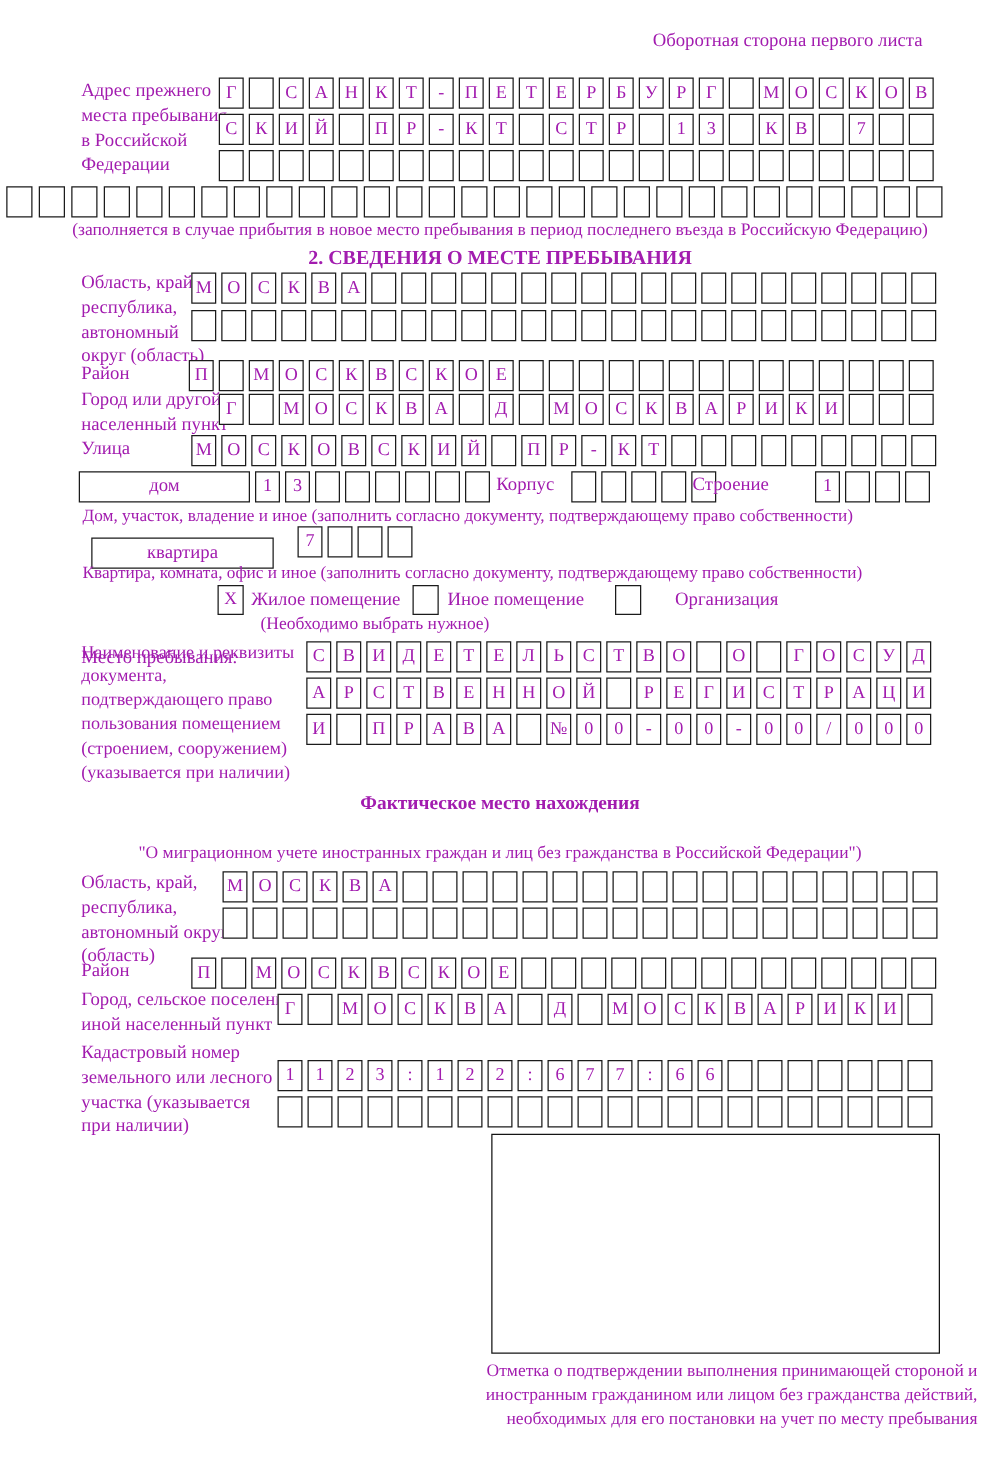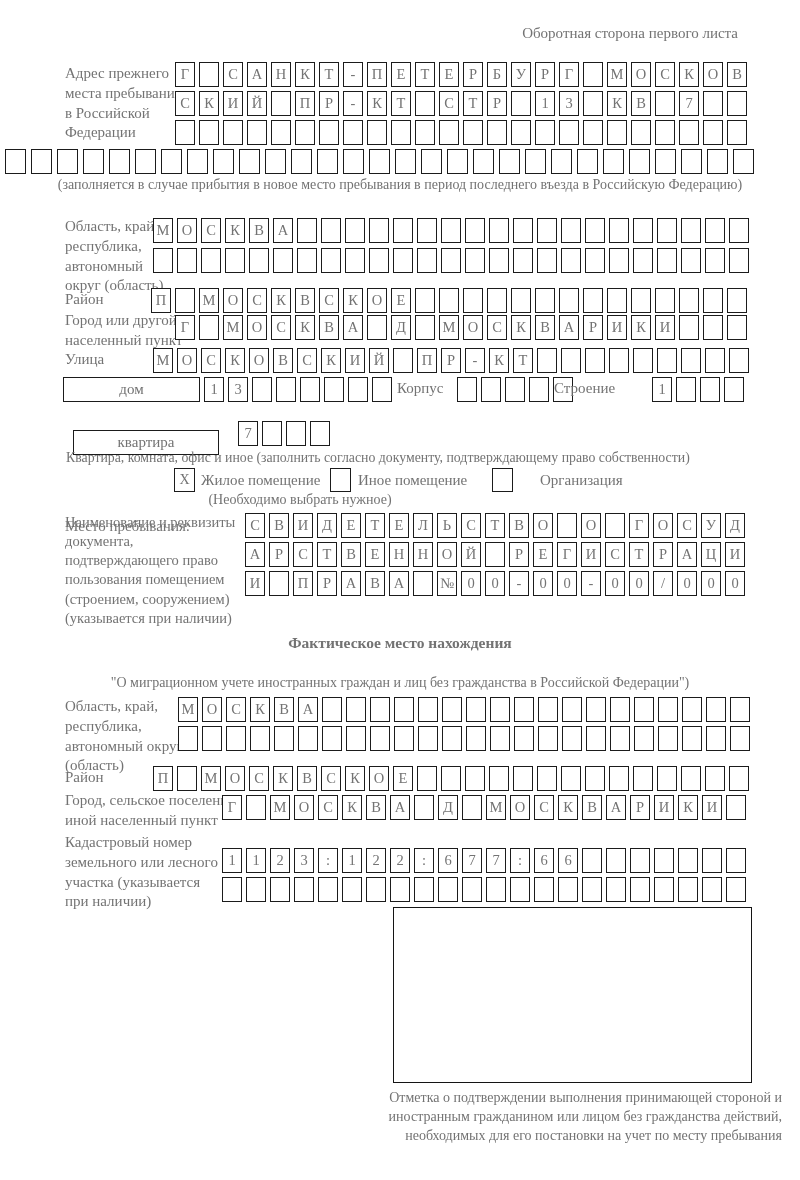--- a/index.html
+++ b/index.html
@@ -1,17 +1,17 @@
 <!DOCTYPE html>
 <html><head>
 <meta charset="utf-8">
 <style>
   html,body{margin:0;padding:0;background:#fff;}
   .page{position:relative;width:800px;height:1180px;background:#fff;overflow:hidden;
-        font-family:"Liberation Serif","DejaVu Serif",serif;color:#737373;}
+        font-family:"Liberation Serif","DejaVu Serif",serif;color:#a21caf;}
   .lbl{position:absolute;font-size:15px;line-height:1.32;}
   .cap{position:absolute;font-size:14px;}
   .capsm{position:absolute;font-size:13.8px;}
   .center{left:0;width:100%;text-align:center;}
   .bold{font-weight:bold;}
   .cellrow{position:absolute;display:flex;gap:4px;}
   .cellrow.p26{gap:5px;}
   .cell{width:20px;height:25px;box-sizing:border-box;border:1.6px solid #1b1b1b;background:#fff;
         display:flex;align-items:center;justify-content:center;font-size:14.5px;font-family:inherit;}
   .p26 .cell{width:21px;}
@@ -134,20 +134,21 @@
       <div class="cell"></div>
       <div class="cell"></div>
       <div class="cell"></div>
       <div class="cell"></div>
       <div class="cell"></div>
       <div class="cell"></div>
       <div class="cell"></div>
     </div>
   <div class="cap center" style="top:177px;">(заполняется в случае прибытия в новое место пребывания в период последнего въезда в Российскую Федерацию)</div>
 
+  <div class="lbl bold center" style="top:196px;font-size:16px;">2. СВЕДЕНИЯ О МЕСТЕ ПРЕБЫВАНИЯ</div>
 
   <div class="lbl" style="left:65px;top:217px;width:112px;">Область, край, республика, автономный округ (область)</div>
   <div class="cellrow" style="left:153px;top:218px;">
       <div class="cell">М</div>
       <div class="cell">О</div>
       <div class="cell">С</div>
       <div class="cell">К</div>
       <div class="cell">В</div>
       <div class="cell">А</div>
       <div class="cell"></div>
@@ -303,20 +304,21 @@
       <div class="cell"></div>
       <div class="cell"></div>
     </div>
   <div class="lbl" style="left:554px;top:379px;">Строение</div>
   <div class="cellrow" style="left:652px;top:377px;">
       <div class="cell">1</div>
       <div class="cell"></div>
       <div class="cell"></div>
       <div class="cell"></div>
     </div>
+  <div class="capsm" style="left:66px;top:405px;">Дом, участок, владение и иное (заполнить согласно документу, подтверждающему право собственности)</div>
 
   <div class="wbox" style="left:63px;top:430px;width:146px;margin-left:10px;">квартира</div>
   <div class="cellrow" style="left:238px;top:421px;">
       <div class="cell">7</div>
       <div class="cell"></div>
       <div class="cell"></div>
       <div class="cell"></div>
     </div>
   <div class="capsm" style="left:66px;top:450px;">Квартира, комната, офис и иное (заполнить согласно документу, подтверждающему право собственности)</div>
 

